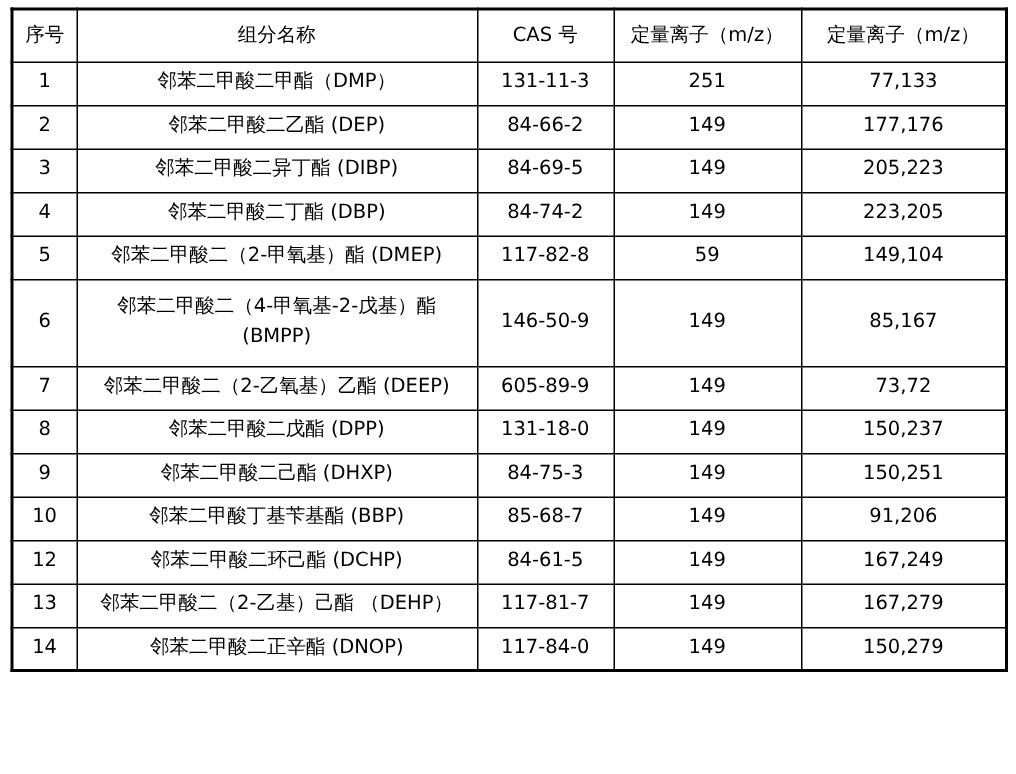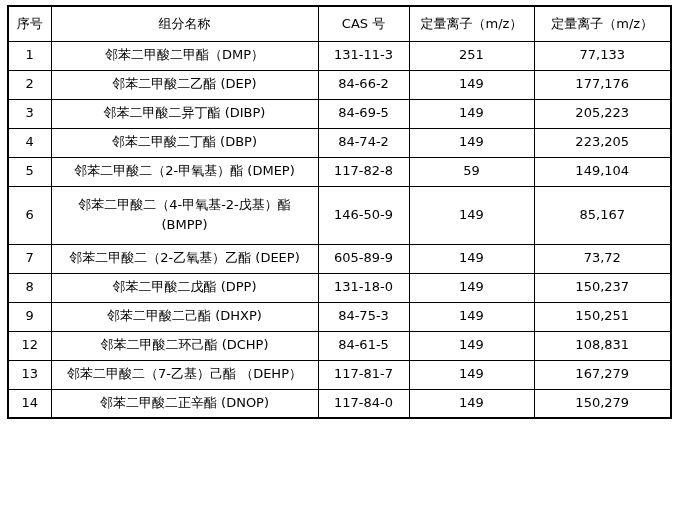--- a/index.html
+++ b/index.html
@@ -114,29 +114,36 @@
         <td>150,237</td>
       </tr>
       <tr>
         <td>9</td>
         <td>邻苯二甲酸二己酯 (DHXP)</td>
         <td>84-75-3</td>
         <td>149</td>
         <td>150,251</td>
       </tr>
       <tr>
+        <td>10</td>
+        <td>邻苯二甲酸丁基苄基酯 (BBP)</td>
+        <td>85-68-7</td>
+        <td>149</td>
+        <td>91,206</td>
+      </tr>
+      <tr>
         <td>12</td>
         <td>邻苯二甲酸二环己酯 (DCHP)</td>
         <td>84-61-5</td>
         <td>149</td>
-        <td>108,831</td>
+        <td>167,249</td>
       </tr>
       <tr>
         <td>13</td>
-        <td>邻苯二甲酸二（7-乙基）己酯 （DEHP）</td>
+        <td>邻苯二甲酸二（2-乙基）己酯 （DEHP）</td>
         <td>117-81-7</td>
         <td>149</td>
         <td>167,279</td>
       </tr>
       <tr>
         <td>14</td>
         <td>邻苯二甲酸二正辛酯 (DNOP)</td>
         <td>117-84-0</td>
         <td>149</td>
         <td>150,279</td>

